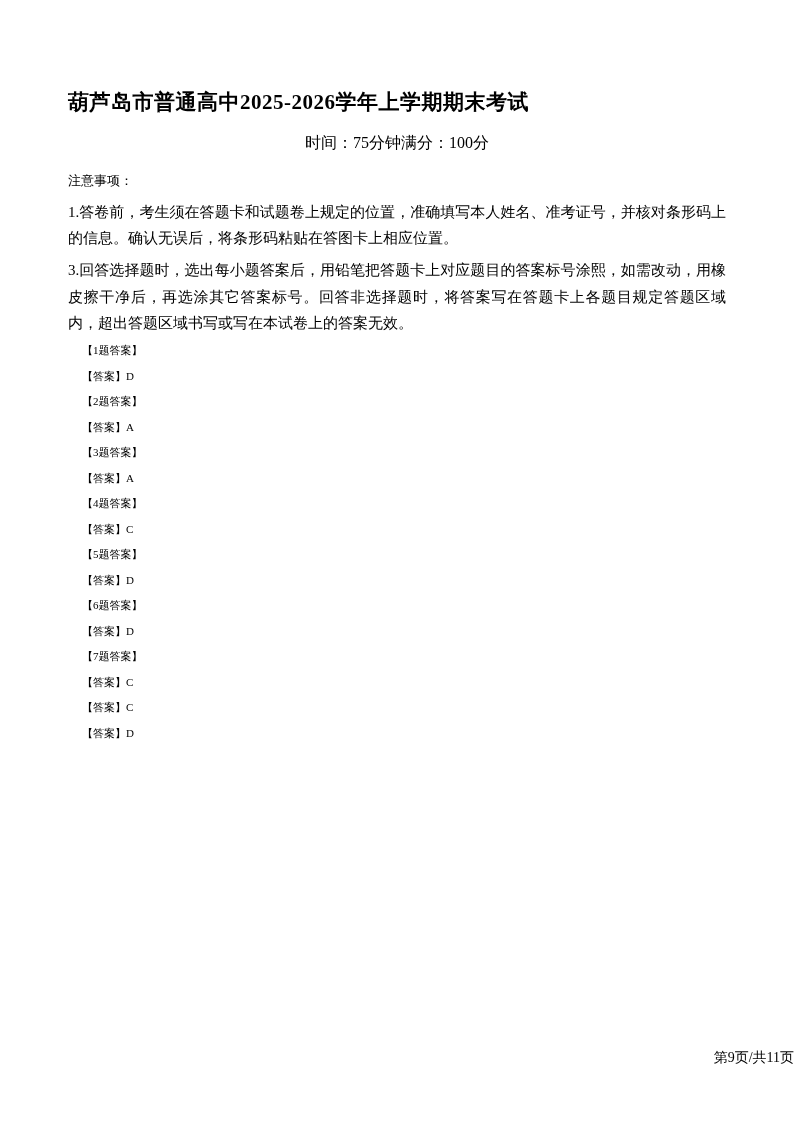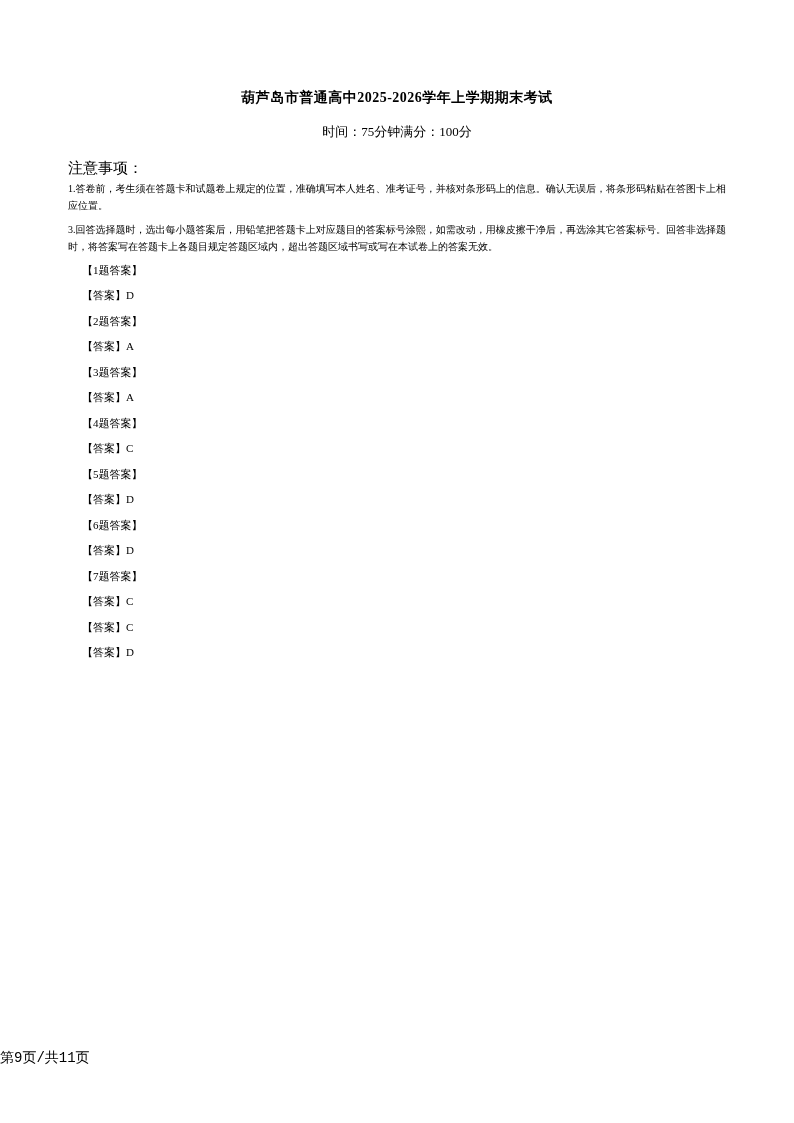--- a/index.html
+++ b/index.html
@@ -16,47 +16,47 @@
     overflow: hidden;
   }
   .page {
     box-sizing: border-box;
     width: 794px;
     height: 1123px;
     padding: 88px 68px 0 68px;
     position: relative;
   }
   .doc-title {
-    text-align: center;
-    font-size: 14px;
+    text-align: left;
+    font-size: 21px;
     font-weight: bold;
     letter-spacing: 0.5px;
     margin: 0 0 14px 0;
     line-height: 1.4;
   }
   .doc-subtitle {
     text-align: center;
     font-size: 19px;
     font-weight: bold;
     margin: 0 0 12px 0;
     line-height: 1.4;
   }
   .doc-meta {
     text-align: center;
-    font-size: 13px;
+    font-size: 16px;
     margin: 0 0 16px 0;
     line-height: 1.5;
   }
   .notice-heading {
-    font-size: 15px;
-    margin: 0 0 0 0;
+    font-size: 13px;
+    margin: 0 0 8px 0;
     line-height: 1.5;
   }
   .para {
-    font-size: 10px;
+    font-size: 15px;
     line-height: 1.75;
     margin: 0 0 6px 0;
     text-align: justify;
   }
   .section-head {
     font-size: 15px;
     line-height: 1.75;
     margin: 8px 0 6px 0;
     text-align: justify;
   }
@@ -69,23 +69,23 @@
     font-size: 11px;
     line-height: 1.5;
     margin: 0 0 9px 0;
     padding-left: 14px;
   }
   .footer {
     position: absolute;
     left: 0;
     right: 0;
     bottom: 56px;
-    text-align: left;
+    text-align: right;
     font-size: 14px;
-    font-family: Liberation Mono, monospace;
+    font-family: Liberation Serif, serif;
   }
 </style>
 </head>
 <body>
 
 <div class="page">
 
   <h1 class="doc-title">葫芦岛市普通高中2025-2026学年上学期期末考试</h1>
   <div class="doc-meta">时间：75分钟满分：100分</div>
 

